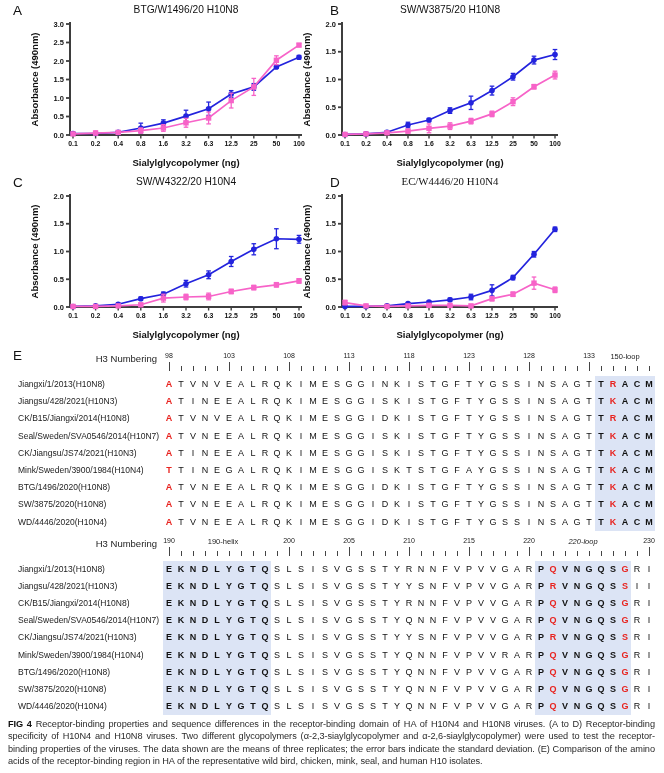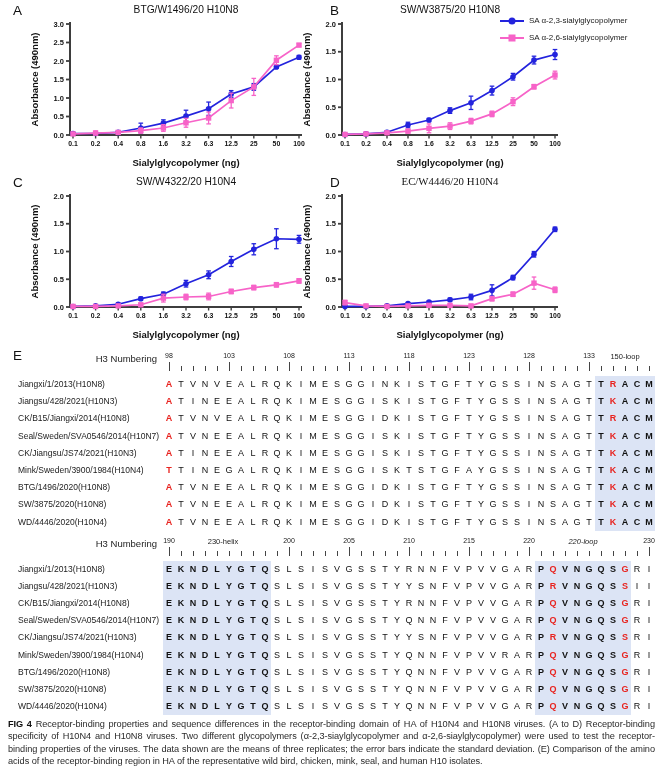--- a/index.html
+++ b/index.html
@@ -551,36 +551,20 @@
       <rect x="109.3" y="131.19" width="5.4" height="5.4" fill="#f763c8"></rect>
       <rect x="130.3" y="130.63500000000002" width="5.4" height="5.4" fill="#f763c8"></rect>
       <rect x="151.3" y="130.63500000000002" width="5.4" height="5.4" fill="#f763c8"></rect>
       <rect x="172.3" y="131.19" width="5.4" height="5.4" fill="#f763c8"></rect>
       <rect x="193.3" y="123.975" width="5.4" height="5.4" fill="#f763c8"></rect>
       <rect x="214.3" y="119.535" width="5.4" height="5.4" fill="#f763c8"></rect>
       <rect x="235.3" y="108.435" width="5.4" height="5.4" fill="#f763c8"></rect>
       <rect x="256.3" y="115.095" width="5.4" height="5.4" fill="#f763c8"></rect>
     </svg>
 
-  <div class="legend" id="legend">
-      <div class="legend-item">
-        <span class="lg-marker">
-          <i class="lg-line" style="background: rgb(35, 35, 221);"></i>
-          <i class="lg-shape circle" style="background: rgb(35, 35, 221);"></i>
-        </span>
-        <span class="lg-label">SA α-2,3-sialylglycopolymer</span>
-      </div>
-      <div class="legend-item">
-        <span class="lg-marker">
-          <i class="lg-line" style="background: rgb(247, 99, 200);"></i>
-          <i class="lg-shape square" style="background: rgb(247, 99, 200);"></i>
-        </span>
-        <span class="lg-label">SA α-2,6-sialylglycopolymer</span>
-      </div>
-    </div>
 
   <span class="panel-label" style="left:13px;top:348px;">E</span>
 
   <div class="alignment">
     <div class="align-block" id="block1">
         <div class="align-header">
           <div class="hname">H3 Numbering</div>
           <div class="ruler">
             <i class="tick major" style="left: 5.5px;"></i>
             <i class="tick" style="left: 17.5px;"></i>
@@ -1094,21 +1078,21 @@
             <i class="tick" style="left: 461.5px;"></i>
             <i class="tick" style="left: 473.5px;"></i>
             <i class="tick major" style="left: 485.5px;"></i>
             <span class="rnum" style="left: 6px;">190</span>
             <span class="rnum" style="left: 126px;">200</span>
             <span class="rnum" style="left: 186px;">205</span>
             <span class="rnum" style="left: 246px;">210</span>
             <span class="rnum" style="left: 306px;">215</span>
             <span class="rnum" style="left: 366px;">220</span>
             <span class="rnum" style="left: 486px;">230</span>
-            <span class="rloop" style="left: 24px; width: 72px;">230-helix</span>
+            <span class="rloop" style="left: 24px; width: 72px;">190-helix</span>
             <span class="rloop" style="left: 384px; width: 72px; font-style: italic;">220-loop</span>
           </div>
         </div>
         <div class="align-row">
           <div class="rname">Jiangxi/1/2013(H10N8)</div>
           <div class="seq">
             <span class="seq-cell hl b">E</span>
             <span class="seq-cell hl b">K</span>
             <span class="seq-cell hl b">N</span>
             <span class="seq-cell hl b">D</span>

